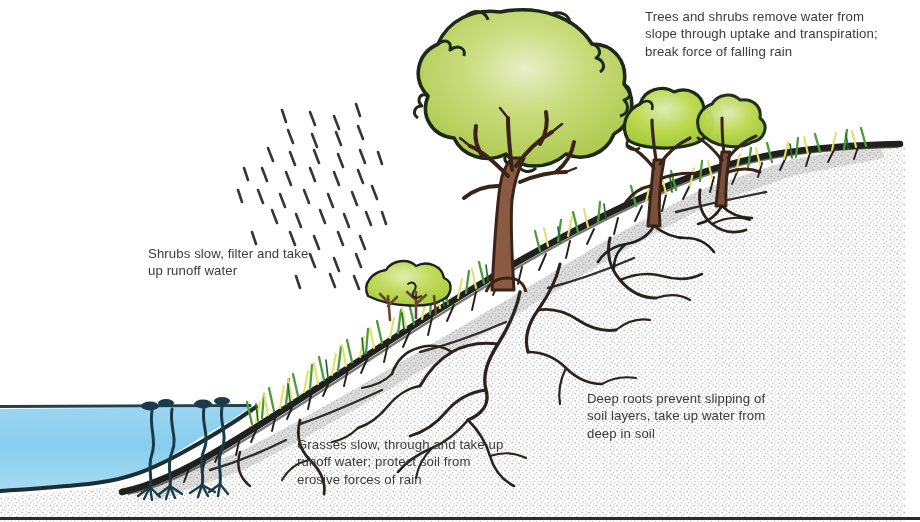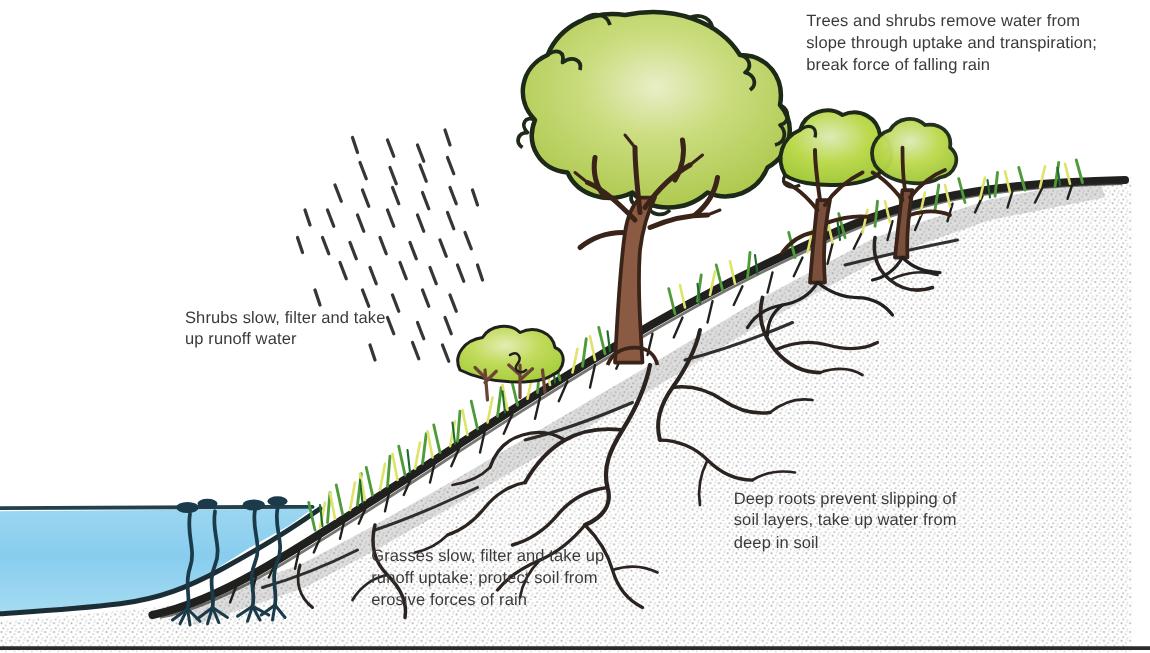--- a/index.html
+++ b/index.html
@@ -419,16 +419,16 @@
       <path d="M722 206 C716 216, 708 222, 698 224"></path>
       <path d="M722 206 C730 214, 740 218, 752 218"></path>
       <path d="M626 244 C618 250, 614 258, 614 268"></path>
     </g>
 
   </svg>
 
   <div class="cap" id="cap-trees">Trees and shrubs remove water from slope through uptake and transpiration; break force of falling rain</div>
   <div class="cap" id="cap-shrubs">Shrubs slow, filter and take up runoff water</div>
   <div class="cap" id="cap-deep">Deep roots prevent slipping of soil layers, take up water from deep in soil</div>
-  <div class="cap" id="cap-grasses">Grasses slow, filter and take up runoff uptake; protect soil from erosive forces of rain</div>
+  <div class="cap" id="cap-grasses">Grasses slow, through and take up runoff water; protect soil from erosive forces of rain</div>
 
   <div id="bottom-rule"></div>
 </div>
 
 </body></html>

